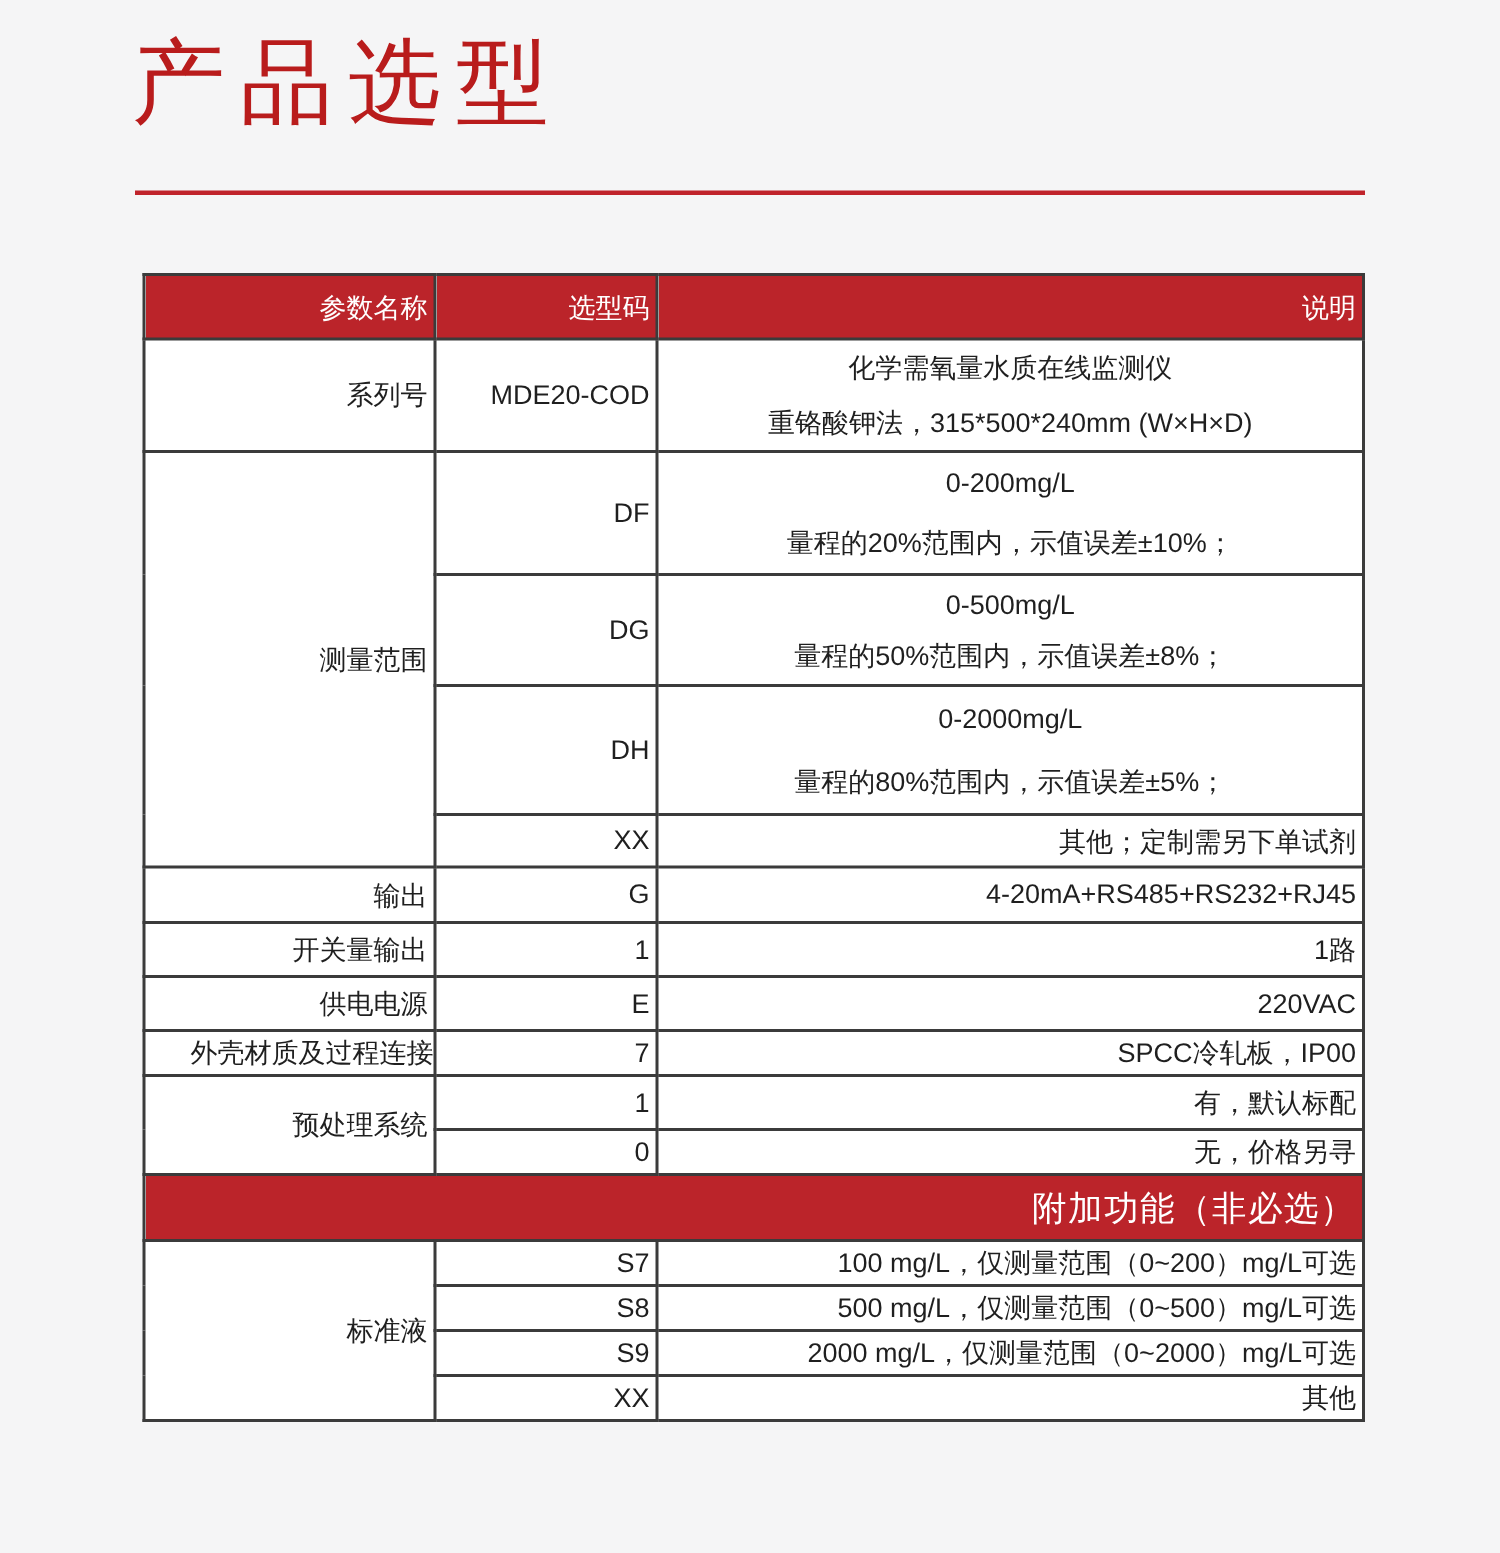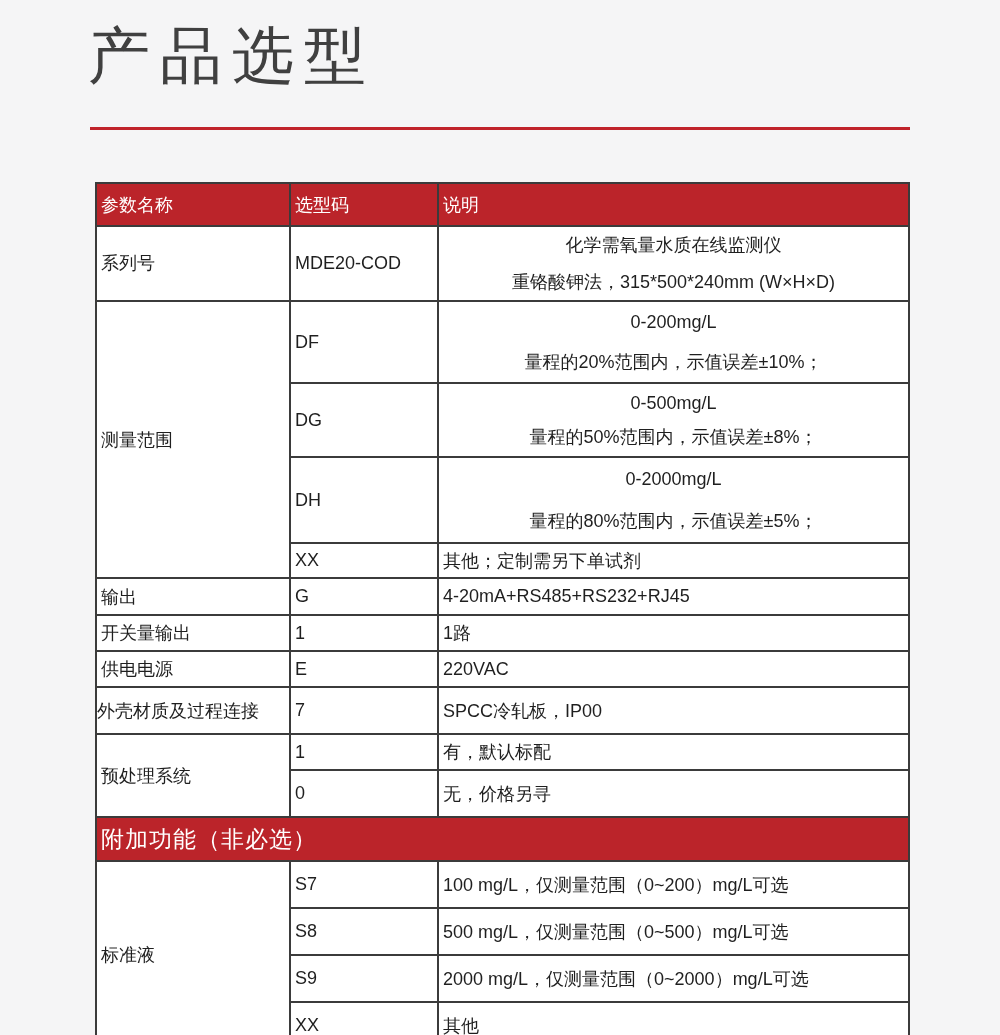--- a/index.html
+++ b/index.html
@@ -15,21 +15,21 @@
     background: #f5f5f6;
     overflow: hidden;
   }
   .page-title {
     position: absolute;
     left: 88px;
     top: 22px;
     font-size: 62px;
     font-weight: 400;
     letter-spacing: 10px;
-    color: #404040;
+    color: #b91c1c;
     line-height: 1.1;
   }
   .title-underline {
     position: absolute;
     left: 90px;
     top: 127px;
     width: 820px;
     height: 3px;
     background: #c0232b;
   }
@@ -38,21 +38,21 @@
     left: 95px;
     top: 182px;
     width: 813px;
     border-collapse: collapse;
     table-layout: fixed;
     background: #ffffff;
     font-size: 18px;
   }
   table.spec-table td, table.spec-table th {
     border: 2px solid #3b3b3b;
-    text-align: left;
+    text-align: right;
     vertical-align: middle;
     padding: 0 4px;
     overflow: hidden;
   }
   tr.head-row th {
     background: #bb242a;
     color: #ffffff;
     font-weight: 400;
     height: 43px;
     font-size: 18px;
@@ -68,21 +68,21 @@
     align-items: center;
     justify-content: center;
   }
   .code-top { line-height: 37px; }
   .h75 { height: 75px; }
   .h68 { height: 68px; }
   .h74 { height: 74px; }
   .h35 { height: 35px; }
   .h37 { height: 37px; }
   .h36 { height: 36px; }
-  .h38 { height: 47px; }
+  .h38 { height: 30px; }
   tr.banner-row td {
     background: #bb242a;
     color: #ffffff;
     height: 44px;
     font-size: 23px;
     letter-spacing: 1px;
   }
 </style>
 </head>
 <body>

